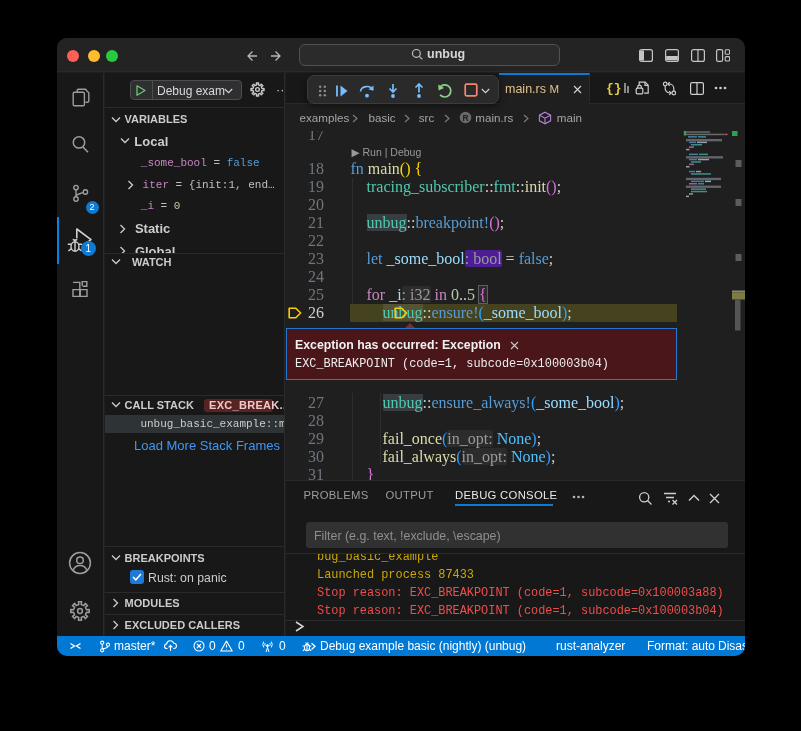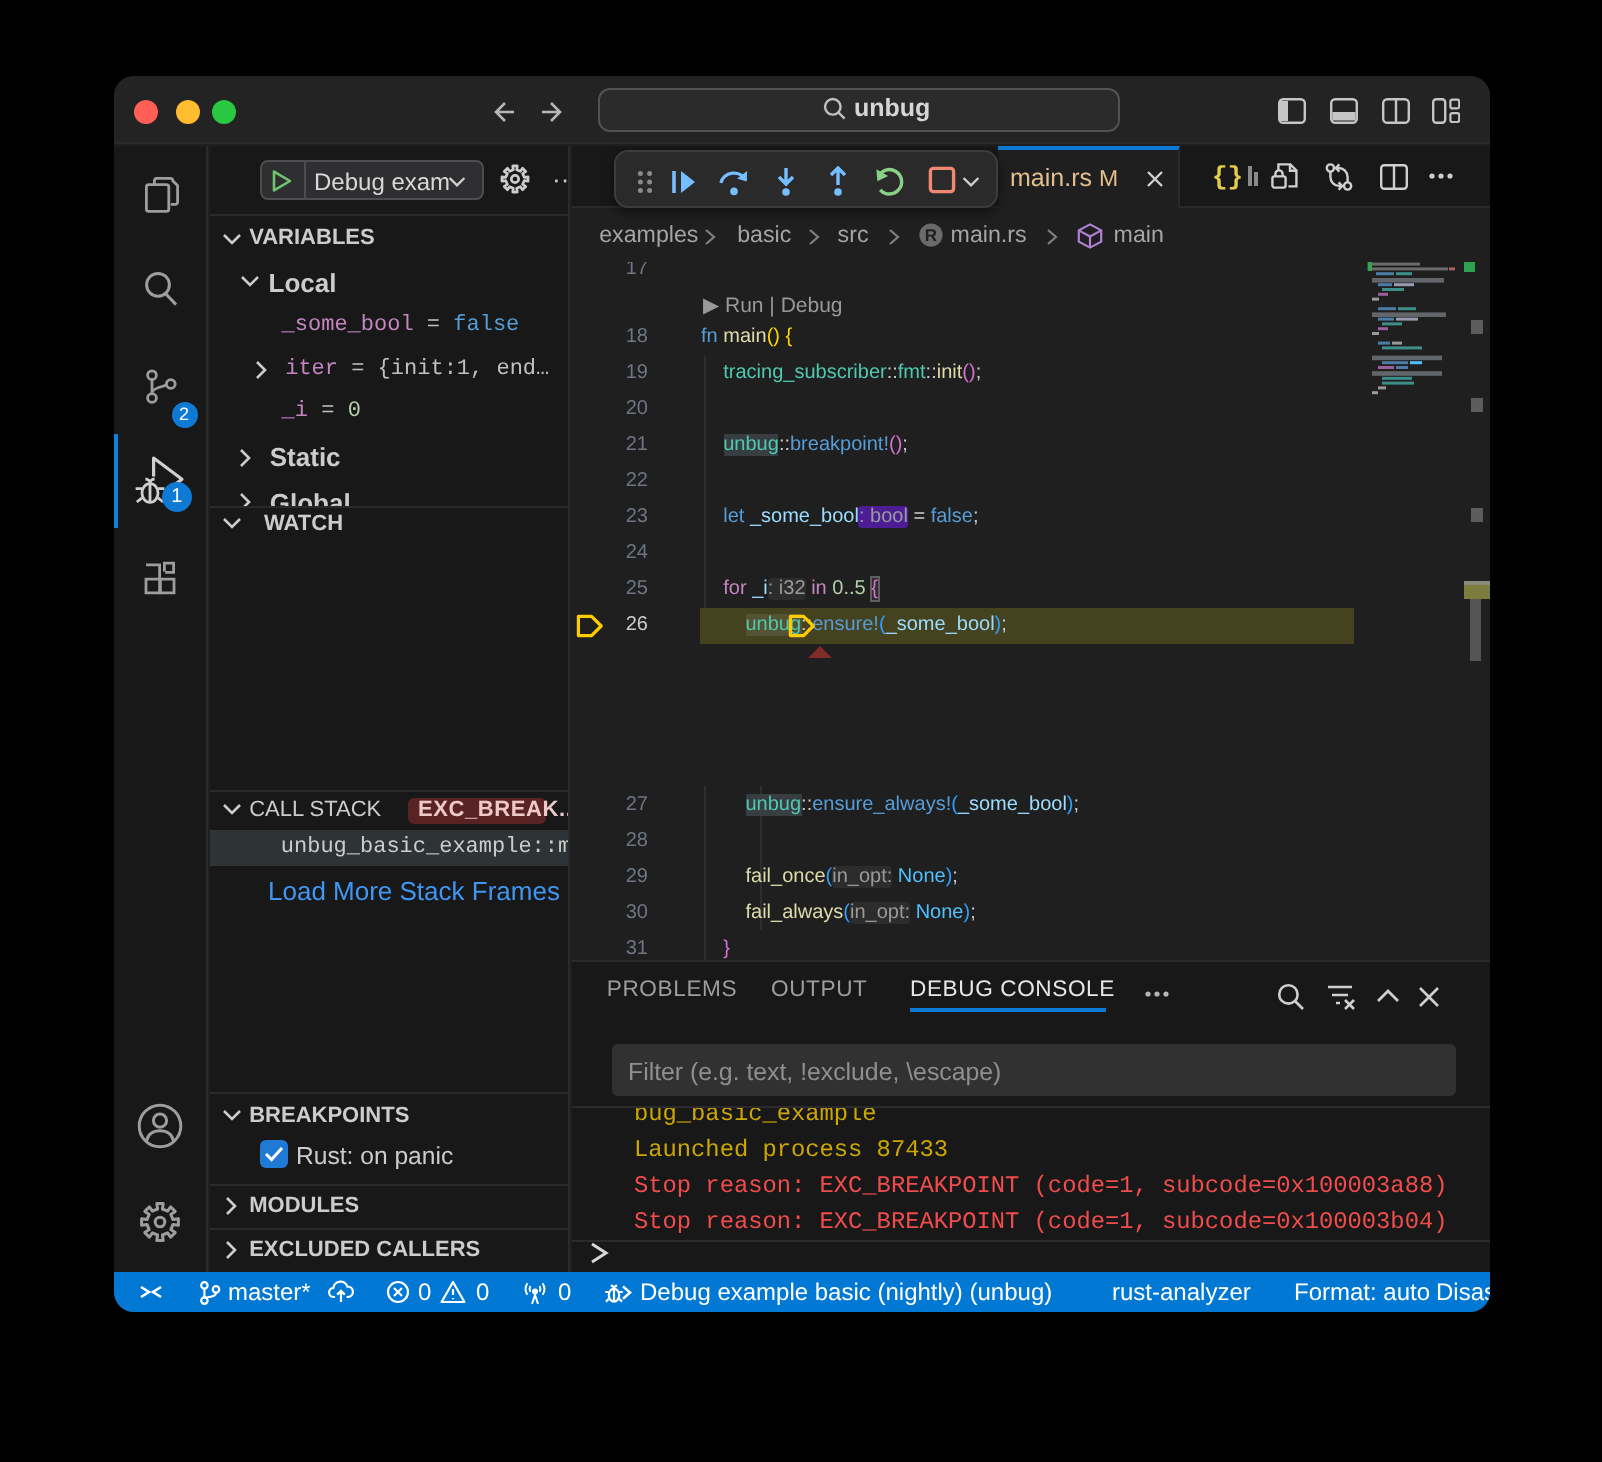--- a/index.html
+++ b/index.html
@@ -1,19 +1,19 @@
 <!DOCTYPE html>
 <html><head>
 <meta charset="utf-8">
 <style>
   html,body{margin:0;padding:0;background:#000;width:801px;height:731px;overflow:hidden;}
   *{box-sizing:border-box;}
   .abs{position:absolute;}
   body{font-family:"Liberation Sans",sans-serif;}
-  .mono{font-family:Liberation Sans, sans-serif;font-size:10px;line-height:18px;white-space:pre;}
+  .mono{font-family:Liberation Serif, serif;font-size:16px;line-height:18px;white-space:pre;}
   .smono{font-family:"Liberation Mono",monospace;font-size:11px;line-height:22px;white-space:pre;}
   .cmono{font-family:"Liberation Mono",monospace;font-size:11.9px;line-height:18px;white-space:pre;}
   #win{position:absolute;left:57px;top:38px;width:688px;height:618px;background:#1f1f1f;border-radius:10px;overflow:hidden;}
   svg{display:block;}
 </style>
 </head>
 <body>
 <div id="win">
 
   <div class="abs" style="left:0;top:0;width:688px;height:34px;background:#232324;border-bottom:1px solid #2a2a2a;">
@@ -157,21 +157,21 @@
     <div class="abs" style="left:0;top:180px;width:180px;height:1px;background:#2a2a2a;"></div>
     <svg class="abs" style="left:6px;top:185px" width="10" height="8" viewBox="0 0 10 8">
         <path d="M1 1.5 L5 5.5 L9 1.5" stroke="#cccccc" stroke-width="1.3" fill="none"></path>
       </svg>
     <div class="abs" style="left:27px;top:182.5px;font-size:11px;font-weight:bold;color:#cccccc;">WATCH</div>
 
     <div class="abs" style="left:0;top:322px;width:180px;height:1px;background:#2a2a2a;"></div>
     <svg class="abs" style="left:6px;top:328px" width="10" height="8" viewBox="0 0 10 8">
         <path d="M1 1.5 L5 5.5 L9 1.5" stroke="#cccccc" stroke-width="1.3" fill="none"></path>
       </svg>
-    <div class="abs" style="left:19.6px;top:325.5px;font-size:11px;font-weight:normal;color:#cccccc;">CALL STACK</div>
+    <div class="abs" style="left:19.6px;top:325.5px;font-size:11px;font-weight:bold;color:#cccccc;">CALL STACK</div>
     <div class="abs" style="left:99px;top:326px;width:69px;height:13px;background:#5a2323;border-radius:3px;color:#efc8c8;font-size:11px;font-weight:bold;line-height:13px;padding-left:5px;letter-spacing:0.3px;">EXC_BREAK...</div>
     <div class="abs" style="left:0;top:342px;width:180px;height:18px;background:#2e3436;"></div>
     <div class="abs smono" style="left:35.4px;top:340px;color:#cccccc;">unbug_basic_example::ma</div>
     <div class="abs" style="left:29px;top:364.5px;font-size:13px;color:#4097f3;white-space:nowrap;">Load More Stack Frames</div>
 
     <div class="abs" style="left:0;top:473px;width:180px;height:1px;background:#2a2a2a;"></div>
     <svg class="abs" style="left:6px;top:481px" width="10" height="8" viewBox="0 0 10 8">
         <path d="M1 1.5 L5 5.5 L9 1.5" stroke="#cccccc" stroke-width="1.3" fill="none"></path>
       </svg>
     <div class="abs" style="left:19.6px;top:478.5px;font-size:11px;font-weight:bold;color:#cccccc;">BREAKPOINTS</div>
@@ -333,20 +333,27 @@
     <span style="color:#d670d6">}</span></div>
 
     <svg class="abs" style="left:2px;top:176px" width="14" height="12" viewBox="0 0 14 12">
         <path d="M1.2 1.2 h6.6 l4.8 4.8 -4.8 4.8 h-6.6 z" stroke="#ffcc00" stroke-width="1.6" fill="none" stroke-linejoin="round"></path>
       </svg>
     <svg class="abs" style="left:108px;top:176px" width="14" height="12" viewBox="0 0 14 12">
         <path d="M1.2 1.2 h6.6 l4.8 4.8 -4.8 4.8 h-6.6 z" stroke="#ffcc00" stroke-width="1.6" fill="none" stroke-linejoin="round"></path>
       </svg>
 
     <div class="abs" style="left:117.5px;top:191.5px;width:0;height:0;border-left:6px solid transparent;border-right:6px solid transparent;border-bottom:6.5px solid #802d28;"></div>
+    <div class="abs" style="left:0;top:197px;width:391px;height:51.5px;background:#4b161a;border:1.5px solid #2678cf;">
+      <div class="abs" style="left:8px;top:9px;font-size:12.3px;font-weight:bold;color:#f0f0f0;">Exception has occurred: Exception</div>
+      <svg class="abs" style="left:223px;top:12px" width="9" height="9" viewBox="0 0 9 9">
+          <path d="M1 1 L8 8 M8 1 L1 8" stroke="#c9c9c9" stroke-width="1.1"></path>
+        </svg>
+      <div class="abs" style="left:8px;top:25.5px;color:#ececec;font-family:'Liberation Mono',monospace;font-size:11.9px;line-height:18px;white-space:pre;">EXC_BREAKPOINT (code=1, subcode=0x100003b04)</div>
+    </div>
 
     <svg class="abs" style="left:391px;top:0" width="68" height="349" viewBox="0 0 68 349">
       <g>
         <rect x="6.8" y="0" width="2.2" height="4.5" fill="#39a351"></rect>
         <rect x="9" y="0.3" width="24" height="1.5" fill="#6b6b6b"></rect>
         <rect x="9" y="2.7" width="38" height="1.5" fill="#6b6b6b"></rect>
           <rect x="47.5" y="2.7" width="3" height="1.5" fill="#a95f5f"></rect>
         <rect x="11" y="5.1" width="9" height="1.5" fill="#4a7ca6"></rect>
           <rect x="21" y="5.1" width="8" height="1.5" fill="#3e8f8a"></rect>
         <rect x="9" y="8" width="36" height="2.3" fill="#62666a"></rect>

